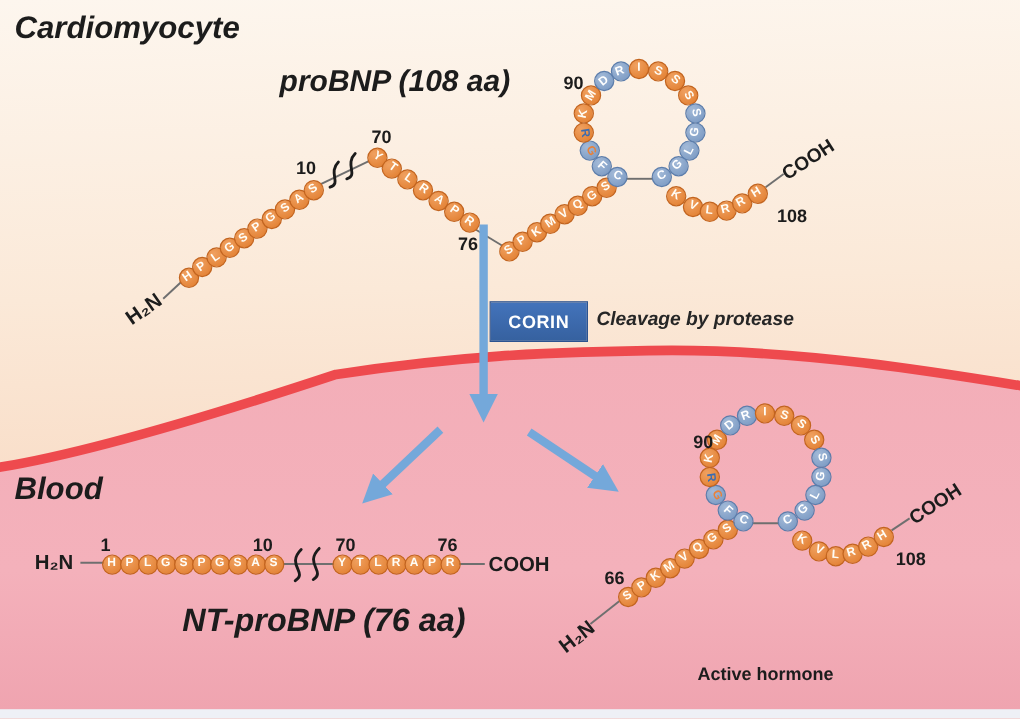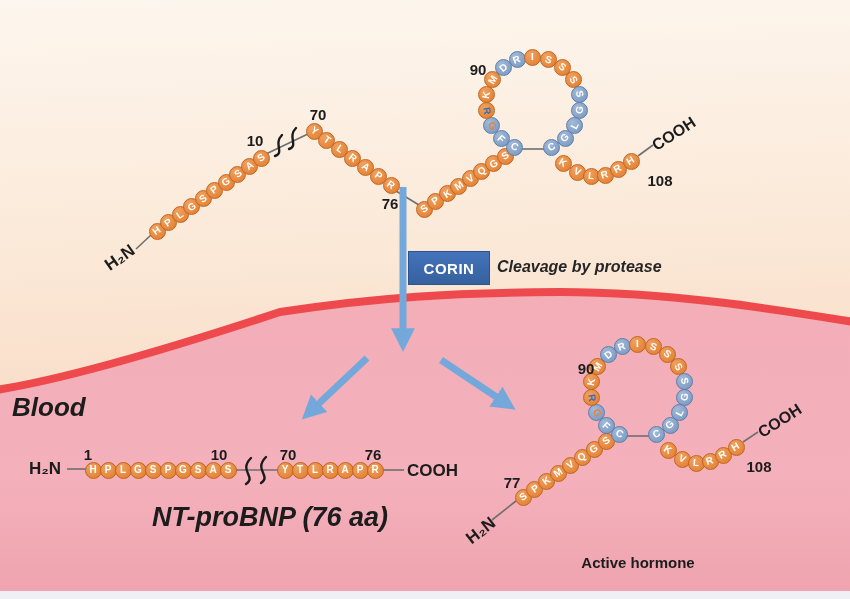--- a/index.html
+++ b/index.html
@@ -367,39 +367,41 @@
         <i style="transform: rotate(343.5deg);">R</i>
       </span>
       <span class="bead mO" style="left: 723px; top: 455px;">
         <i style="transform: rotate(331.7deg);">R</i>
       </span>
       <span class="bead mO" style="left: 736px; top: 447px;">
         <i style="transform: rotate(328.4deg);">H</i>
       </span>
     </div>
 
+  <div class="label title" style="left:12px;top:8px;">Cardiomyocyte</div>
   <div class="label title" style="left:12px;top:392px;">Blood</div>
 
+  <div class="label title" style="left:233px;top:54px;font-size:25px;">proBNP (108 aa)</div>
   <div class="label term rot" style="left:104px;top:248px;transform:rotate(-35deg);font-size:17px;">H₂N</div>
   <div class="label num" style="left:243px;top:132px;width:24px;">10</div>
   <div class="label num" style="left:306px;top:106px;width:24px;">70</div>
   <div class="label num" style="left:378px;top:195px;width:24px;">76</div>
   <div class="label num" style="left:466px;top:61px;width:24px;">90</div>
   <div class="label term rot" style="left:650px;top:125px;transform:rotate(-33deg);">COOH</div>
   <div class="label num" style="left:643px;top:172px;width:34px;">108</div>
 
   <div class="label term" style="left:29px;top:459px;font-size:17px;">H₂N</div>
   <div class="label num" style="left:82px;top:446px;width:12px;">1</div>
   <div class="label num" style="left:207px;top:446px;width:24px;">10</div>
   <div class="label num" style="left:276px;top:446px;width:24px;">70</div>
   <div class="label num" style="left:361px;top:446px;width:24px;">76</div>
   <div class="label term" style="left:407px;top:461px;font-size:17px;">COOH</div>
   <div class="label title" style="left:100px;top:502px;width:340px;text-align:center;font-size:27px;">NT-proBNP (76 aa)</div>
 
-  <div class="label num" style="left:500px;top:474px;width:24px;">77</div>
+  <div class="label num" style="left:500px;top:474px;width:24px;">66</div>
   <div class="label term rot" style="left:465px;top:521px;transform:rotate(-38deg);font-size:17px;">H₂N</div>
   <div class="label num" style="left:574px;top:360px;width:24px;">90</div>
   <div class="label term rot" style="left:756px;top:412px;transform:rotate(-33deg);">COOH</div>
   <div class="label num" style="left:742px;top:458px;width:34px;">108</div>
   <div class="label cap" style="left:513px;top:554px;width:250px;">Active hormone</div>
 
   <div id="bottom-strip"></div>
 </div>
 
 </body></html>

